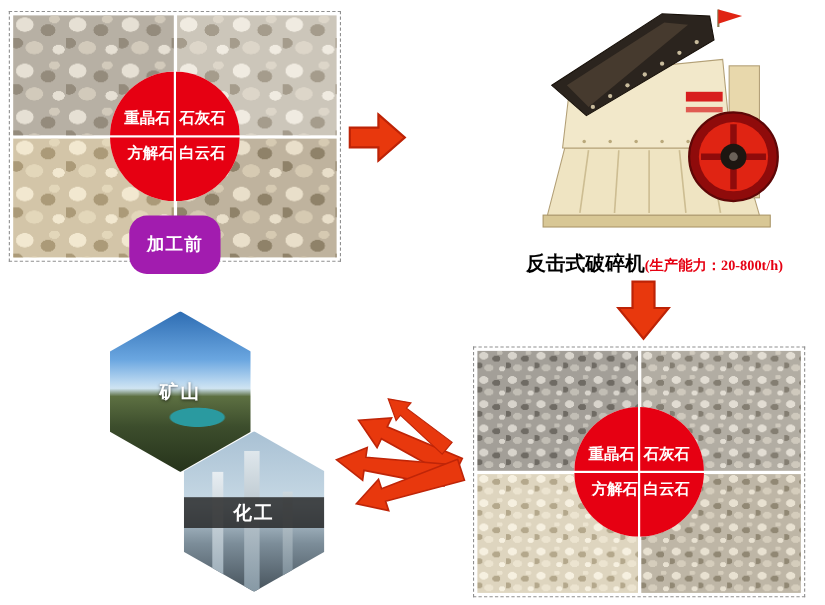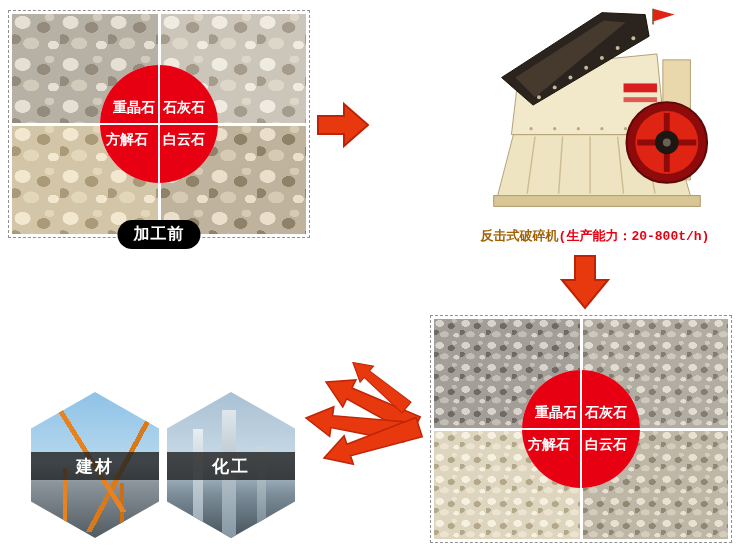--- a/index.html
+++ b/index.html
@@ -1,18 +1,18 @@
 <!DOCTYPE html>
 <html><head>
 <meta charset="utf-8">
 <style>
   html,body { margin:0; padding:0; background:#fff; }
   .page {
     position:relative; width:750px; height:550px; background:#ffffff;
-    font-family:Liberation Mono, monospace; overflow:hidden;
+    font-family:Liberation Serif, serif; overflow:hidden;
   }
 
   
   .grid-box {
     position:absolute; border:1px dashed #909090; background:#fff;
     padding:3px; box-sizing:border-box;
   }
   #before-grid { left:8px;  top:10px;  width:302px; height:228px; }
   #after-grid  { left:430px; top:315px; width:302px; height:228px; }
   .cells {
@@ -46,45 +46,45 @@
     position:absolute; left:50%; top:50%; transform:translate(-50%,-50%);
     width:118px; height:118px; border-radius:50%; overflow:hidden;
     display:grid; grid-template-columns:1fr 1fr; grid-template-rows:1fr 1fr;
     gap:2px; background:#fff;
   }
   .circle .q {
     background:#e60012; color:#fff; font-size:14px; font-weight:bold; display:flex;
   }
   .q1 { align-items:flex-end;   justify-content:flex-end;   padding:0 3px 6px 0; }
   .q2 { align-items:flex-end;   justify-content:flex-start; padding:0 0 6px 3px; }
-  .q3 { align-items:flex-start; justify-content:flex-end;   padding:6px 10px 0 0; }
+  .q3 { align-items:flex-start; justify-content:flex-end;   padding:6px 0 0 0; }
   .q4 { align-items:flex-start; justify-content:flex-start; padding:6px 0 0 3px; }
 
   .badge {
     position:absolute; left:50%; transform:translateX(-50%);
-    background:#000000; color:#fff; font-weight:bold; font-size:16px;
-    padding:4px 16px; border-radius:16px; white-space:nowrap; z-index:5;
+    background:#a21caf; color:#fff; font-weight:bold; font-size:16px;
+    padding:16px 16px; border-radius:16px; white-space:nowrap; z-index:5;
     letter-spacing:1px;
   }
   .badge-bottom { bottom:-12px; }
   .badge-top { top:-12px; }
 
   
   .arrow { position:absolute; }
   #arrow-right { left:316px; top:102px; }
   #arrow-down  { left:560px; top:254px; }
   #arrow-fan   { left:300px; top:345px; }
 
   
   #machine { position:absolute; left:478px; top:6px; width:236px; height:208px; }
   #machine-caption {
     position:absolute; left:440px; top:227px; width:310px; text-align:center;
     white-space:nowrap;
   }
-  .m-name { font-size:13px; font-weight:bold; color:#a16207; }
+  .m-name { font-size:18px; font-weight:bold; color:#000000; }
   .m-cap  { font-size:13px; font-weight:bold; color:#e60012; }
 
   
   .hex {
     position:absolute; width:128px; height:146px; overflow:hidden;
     clip-path:polygon(50% 0,100% 25%,100% 75%,50% 100%,0 75%,0 25%);
   }
   #hex-mine  { left:100px; top:283px; }
   #hex-build { left:31px;  top:392px; }
   #hex-chem  { left:167px; top:392px; }
@@ -223,20 +223,20 @@
       <defs>
         <polygon id="fanArrow" points="0,15 26,0 26,9 100,5 100,25 26,21 26,30" fill="#e8380d" stroke="#bf2508" stroke-width="1.5"></polygon>
       </defs>
       <use href="#fanArrow" transform="translate(26,22) rotate(26 0 15)"></use>
       <use href="#fanArrow" transform="translate(50,6) rotate(40 0 15) scale(0.7)"></use>
       <use href="#fanArrow" transform="translate(6,58) rotate(8 0 15)"></use>
       <use href="#fanArrow" transform="translate(24,98) rotate(-18 0 15)"></use>
     </svg>
   </div>
 
-  <div class="hex hex-build-photo" id="hex-build">
-    <div class="band">建材</div>
+  <div class="hex hex-mine-photo" id="hex-mine">
+    <div class="label">矿山</div>
   </div>
   <div class="hex hex-chem-photo" id="hex-chem">
     <div class="band">化工</div>
   </div>
 
 </div>
 
 </body></html>

